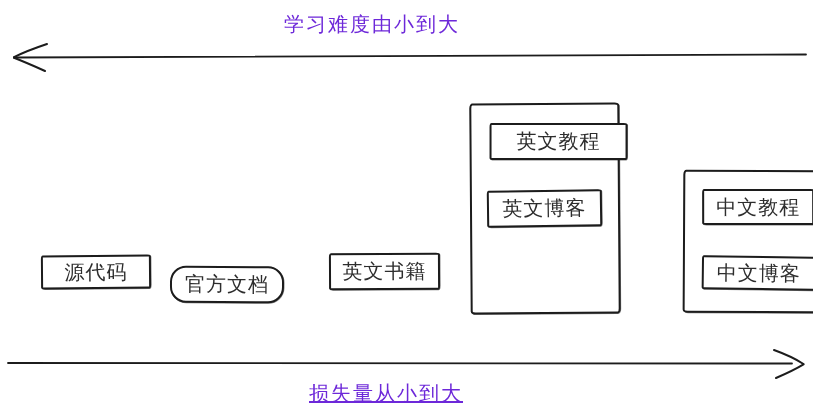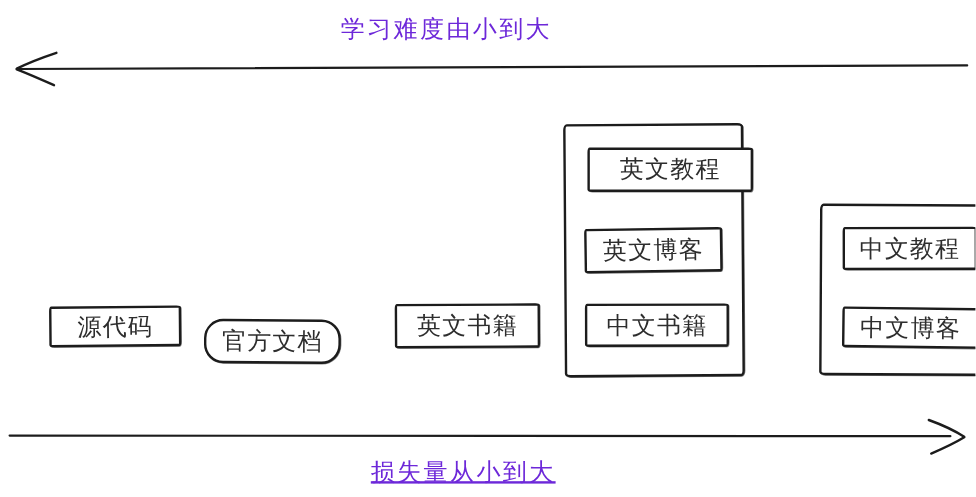--- a/index.html
+++ b/index.html
@@ -51,21 +51,21 @@
     position: absolute;
     border: 2px solid #1c1c1c;
     background: #ffffff;
     border-radius: 3px 5px 3px 5px / 5px 3px 5px 3px;
     box-shadow: 0.5px 0.5px 0 rgba(28,28,28,0.55);
   }
 
   
   .b-source   { left: 13px;  top: 255px; width: 110px; height: 34px; transform: rotate(-0.5deg); margin-left: 28px; }
   .b-docs     { left: 170px; top: 266px; width: 114px; height: 37px; transform: rotate(0.4deg); border-radius: 16px; }
-  .b-enbooks  { left: 329px; top: 253px; width: 121px; height: 37px; transform: rotate(-0.3deg); }
+  .b-enbooks  { left: 329px; top: 253px; width: 111px; height: 37px; transform: rotate(-0.3deg); }
 
   
   .g-english  { left: 470px; top: 103px; width: 150px; height: 211px; transform: rotate(-0.4deg); }
   .g-english .i-entut  { left: 18px; top: 18px;  width: 138px; height: 37px; transform: rotate(0.4deg); }
   .g-english .i-enblog { left: 15px; top: 85px;  width: 115px; height: 37px; transform: rotate(-0.4deg); }
   .g-english .i-cnbook { left: 15px; top: 148px; width: 120px; height: 36px; transform: rotate(0.3deg); }
 
   
   .g-chinese  { left: 683px; top: 170px; width: 148px; height: 143px; transform: rotate(0.3deg); text-align: right; }
   .g-chinese .i-cntut  { left: 17px; top: 17px; width: 112px; height: 36px; transform: rotate(-0.4deg); }
@@ -97,21 +97,20 @@
 
   <div class="sketchbox b-source">源代码</div>
 
   <div class="sketchbox b-docs">官方文档</div>
 
   <div class="sketchbox b-enbooks">英文书籍</div>
 
   <div class="groupbox g-english">
     <div class="sketchbox i-entut">英文教程</div>
     <div class="sketchbox i-enblog">英文博客</div>
-    <div class="sketchbox i-cnbook">中文书籍</div>
   </div>
 
   <div class="groupbox g-chinese">
     <div class="sketchbox i-cntut">中文教程</div>
     <div class="sketchbox i-cnblog">中文博客</div>
   </div>
 
 </div>
 
 </body></html>

